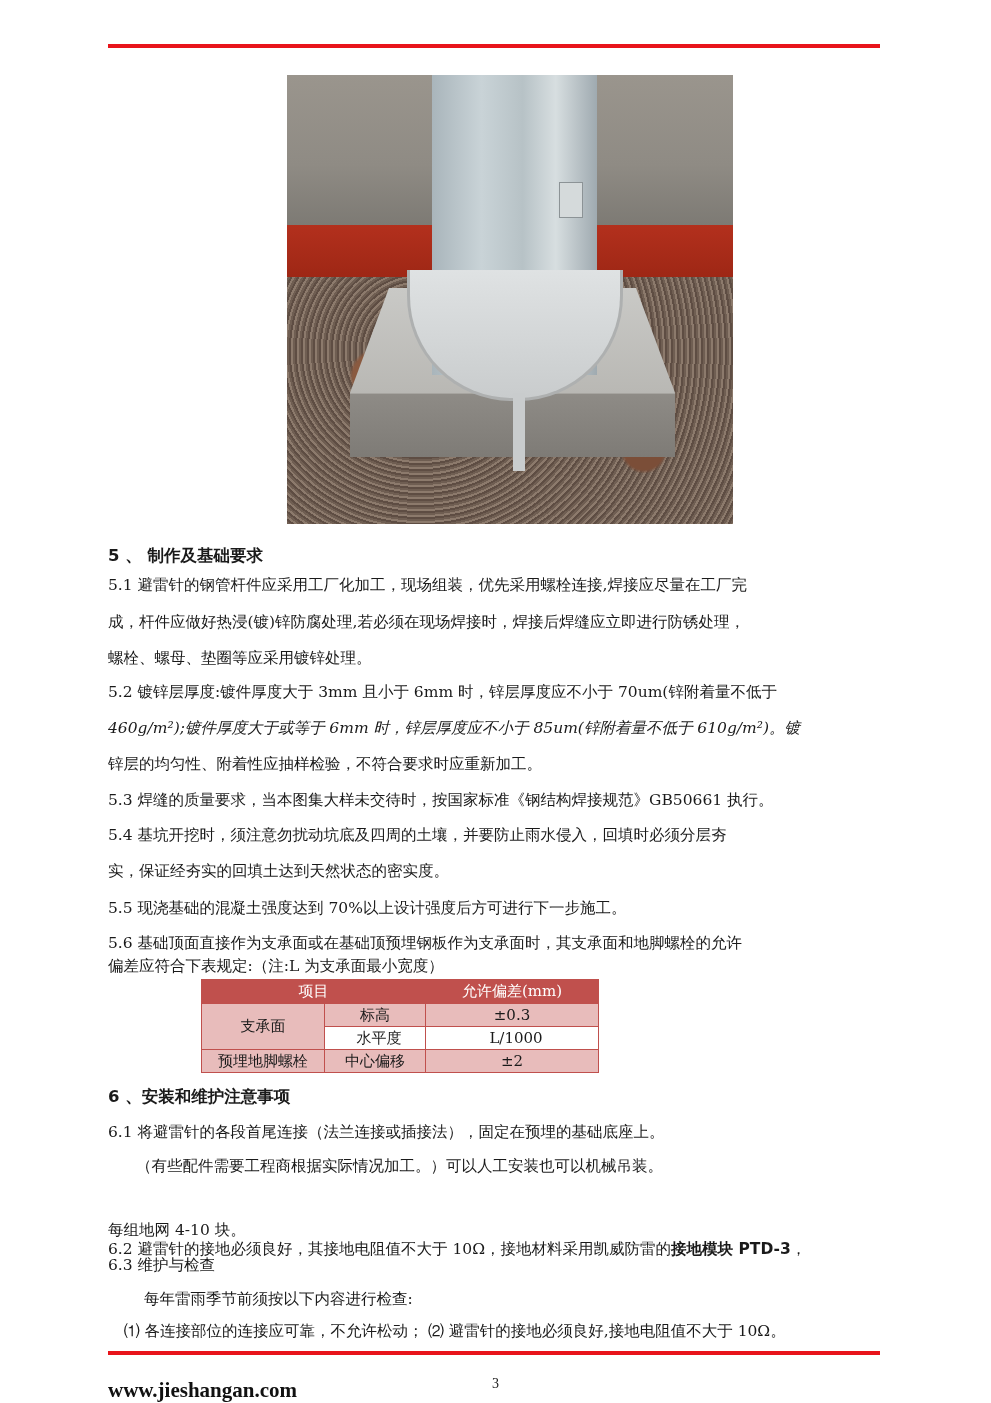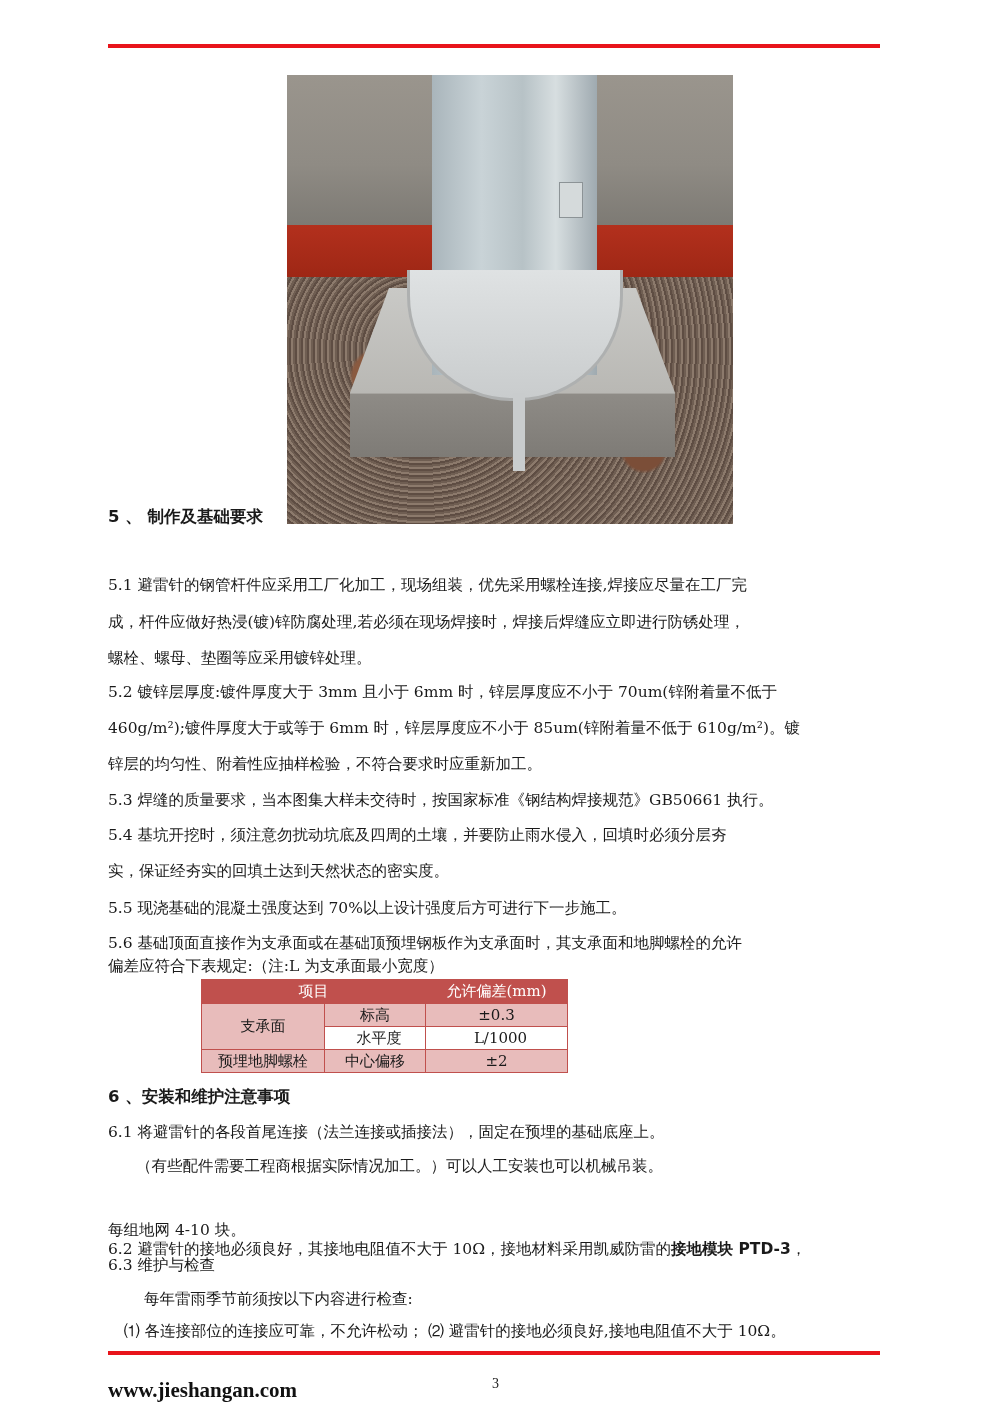--- a/index.html
+++ b/index.html
@@ -27,21 +27,21 @@
              border-radius:0 0 105px 105px; background:linear-gradient(180deg,#dfe2e3,#c9cccd);
              border:3px solid #aeb0b0; border-top:none; }
   .ph-pole { position:absolute; left:145px; top:0; width:165px; height:300px;
              background:linear-gradient(90deg,#a9b5bb 0%,#c9d3d7 30%,#b7c2c6 55%,#d7dee0 75%,#9faab0 100%); }
   .ph-tab { position:absolute; left:272px; top:107px; width:22px; height:34px;
              background:#d5dadb; border:1px solid #8c9396; }
   .ph-strap { position:absolute; left:226px; top:318px; width:12px; height:78px; background:#c9cccd; }
   .text { position:absolute; left:108px; font-size:15.5px; line-height:18px; white-space:nowrap; }
   .h { font-family:"DejaVu Sans","Liberation Sans",sans-serif; font-weight:bold; font-size:16.5px; }
   .bold { font-weight:bold; font-family:"DejaVu Sans","Liberation Sans",sans-serif; }
-  table.spec { position:absolute; left:201px; top:979px; width:367px; border-collapse:collapse;
+  table.spec { position:absolute; left:201px; top:979px; width:398px; border-collapse:collapse;
                font-family:"DejaVu Serif","Liberation Serif",serif; font-size:15px; }
   table.spec td, table.spec th { border:1px solid #c0504d; text-align:center; padding:0; height:22px; }
   table.spec th { background:#c0504d; color:#ffffff; font-weight:normal; height:23px; }
   table.spec td.pink { background:#e8bcbb; }
   table.spec td.white { background:#ffffff;padding-left:8px; }
   .footer-url { position:absolute; left:108px; top:1378px; font-family:"Liberation Serif","DejaVu Serif",serif; font-size:21px; color:#111;font-weight:bold; }
   .page-num { position:absolute; left:492px; top:1376px; font-family:"Liberation Serif","DejaVu Serif",serif; font-size:14px; }
 </style>
 </head>
 <body>
@@ -52,28 +52,28 @@
   <div class="ph-wall"></div>
   <div class="ph-redband"></div>
   <div class="ph-ground"></div>
   <div class="ph-base"></div>
   <div class="ph-pole"></div>
   <div class="ph-flange"></div>
   <div class="ph-tab"></div>
   <div class="ph-strap"></div>
 </div>
 
-<div class="text h" style="top:508px;">5  、 制作及基础要求</div>
+<div class="text h" style="top:547px;">5  、 制作及基础要求</div>
 
 <div class="text" style="top:576px;">5.1 避雷针的钢管杆件应采用工厂化加工，现场组装，优先采用螺栓连接,焊接应尽量在工厂完</div>
 <div class="text" style="top:613px;">成，杆件应做好热浸(镀)锌防腐处理,若必须在现场焊接时，焊接后焊缝应立即进行防锈处理，</div>
 <div class="text" style="top:649px;">螺栓、螺母、垫圈等应采用镀锌处理。</div>
 
 <div class="text" style="top:683px;">5.2 镀锌层厚度:镀件厚度大于 3mm 且小于 6mm 时，锌层厚度应不小于 70um(锌附着量不低于</div>
-<div class="text" style="top:719px;">460g/m²);镀件厚度大于或等于 6mm 时，锌层厚度应不小于 85um(锌附着量不低于 610g/m²)。镀</div>
+<div class="text" style="top:719px;font-style:italic;">460g/m²);镀件厚度大于或等于 6mm 时，锌层厚度应不小于 85um(锌附着量不低于 610g/m²)。镀</div>
 <div class="text" style="top:755px;text-align:right;">锌层的均匀性、附着性应抽样检验，不符合要求时应重新加工。</div>
 
 <div class="text" style="top:791px;">5.3 焊缝的质量要求，当本图集大样未交待时，按国家标准《钢结构焊接规范》GB50661 执行。</div>
 
 <div class="text" style="top:826px;">5.4   基坑开挖时，须注意勿扰动坑底及四周的土壤，并要防止雨水侵入，回填时必须分层夯</div>
 <div class="text" style="top:862px;">实，保证经夯实的回填土达到天然状态的密实度。</div>
 
 <div class="text" style="top:899px;text-align:center;">5.5   现浇基础的混凝土强度达到 70%以上设计强度后方可进行下一步施工。</div>
 
 <div class="text" style="top:934px;">5.6   基础顶面直接作为支承面或在基础顶预埋钢板作为支承面时，其支承面和地脚螺栓的允许</div>

